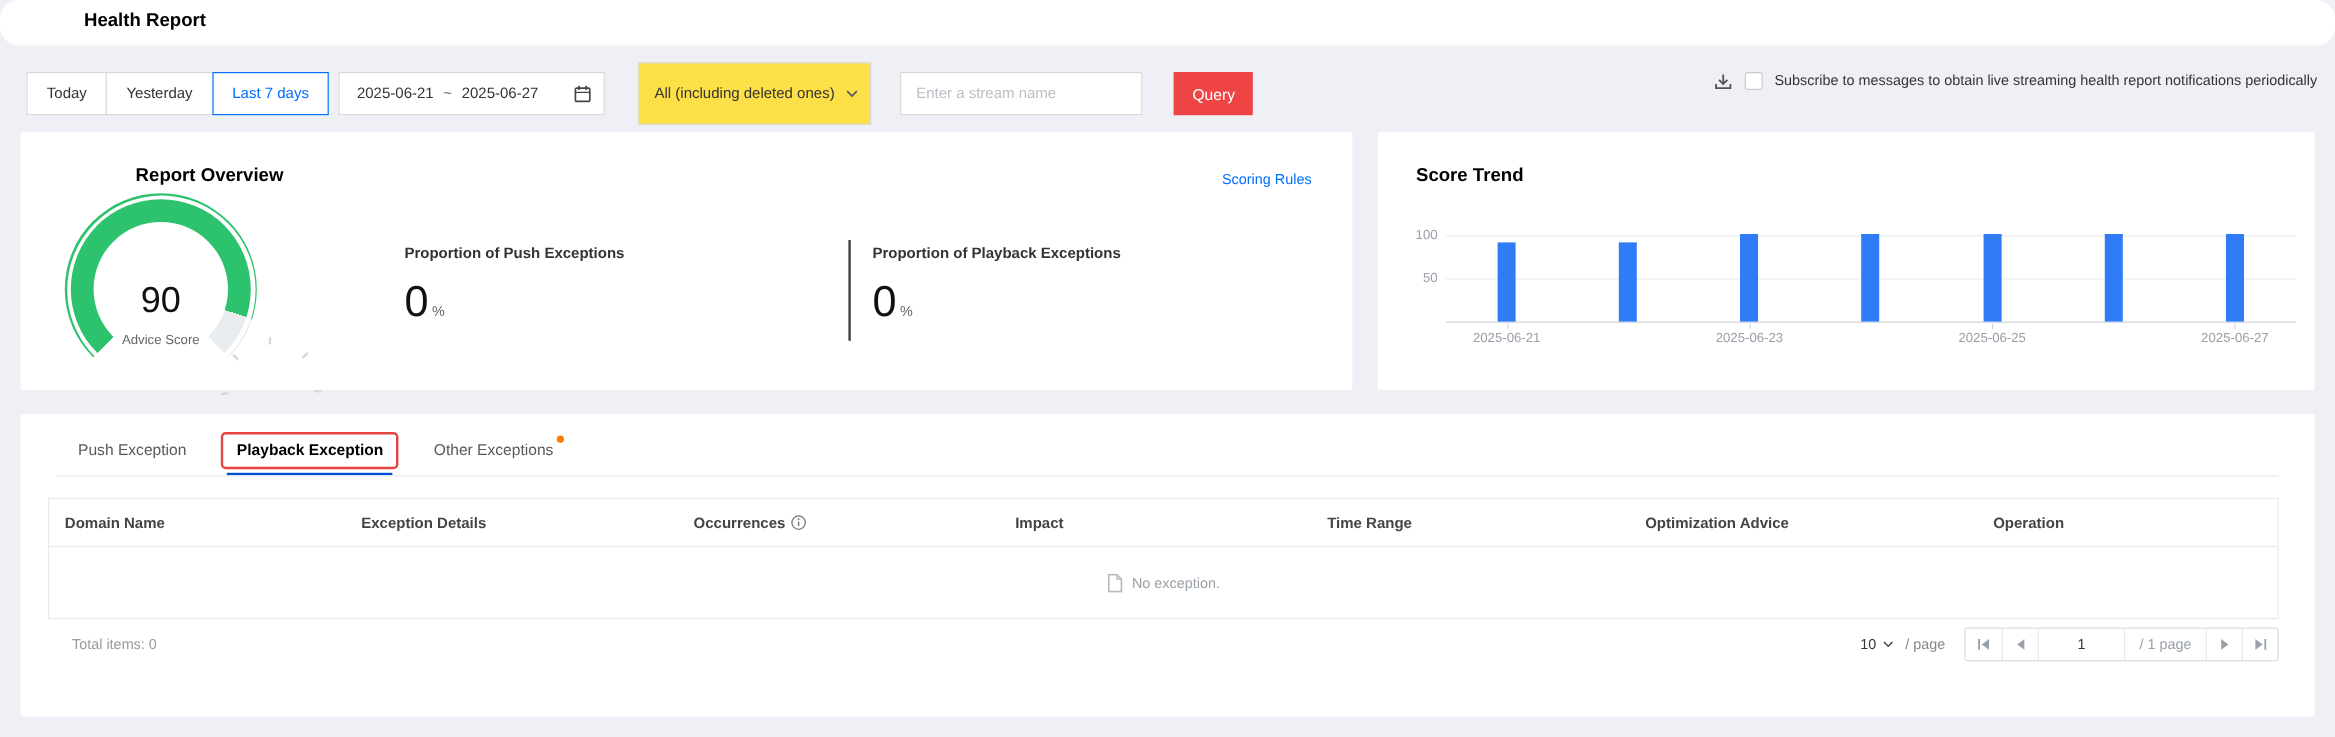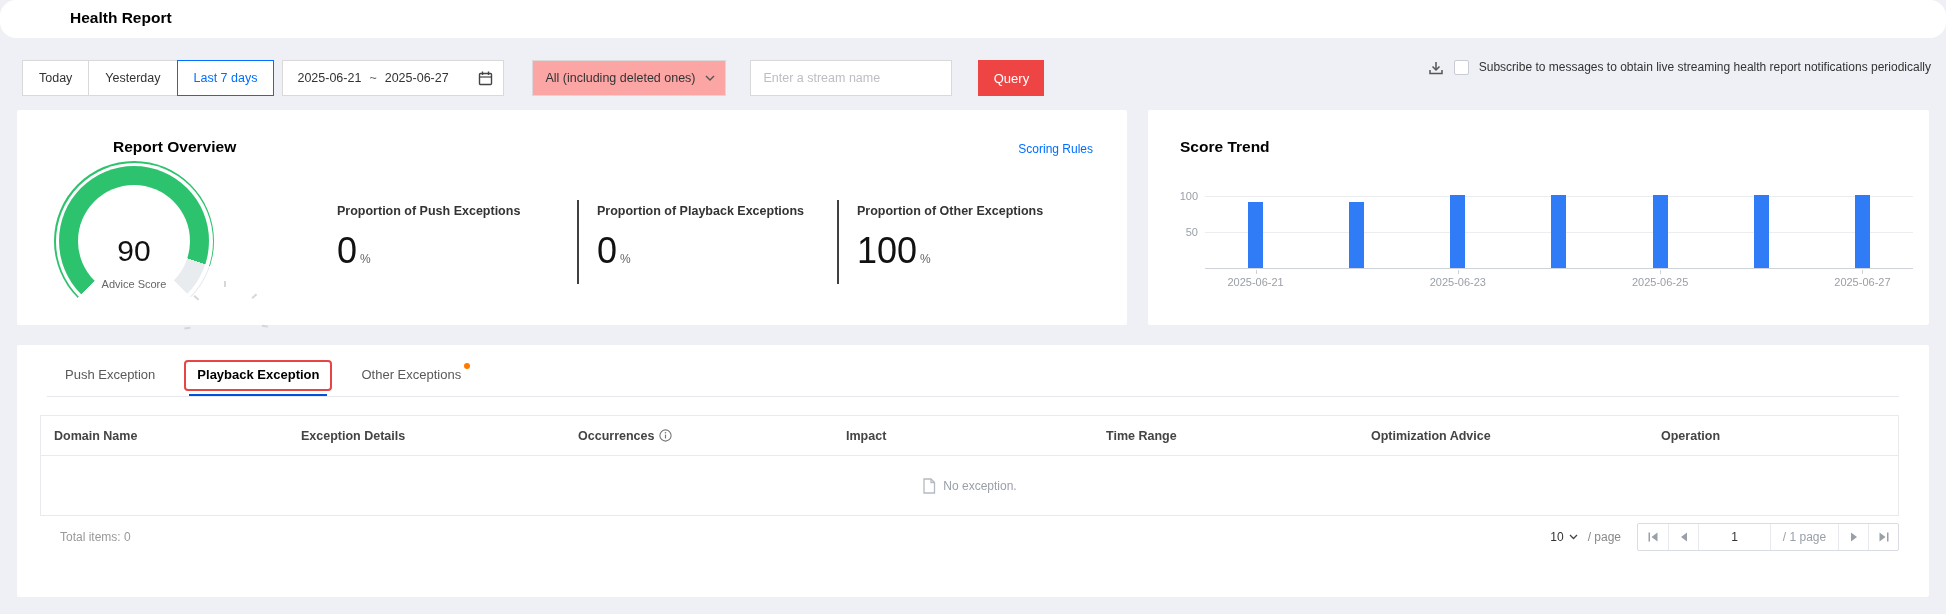--- a/index.html
+++ b/index.html
@@ -11,21 +11,21 @@
   .page-title { position:absolute; left:70px; top:9px; font-size:15.5px; font-weight:700; color:#000; }
 
   
   .toolbar { position:absolute; left:22px; top:60px; right:15px; height:36px; display:flex; align-items:center; }
   .range-btn { height:36px; padding:0 16px; background:#fff; border:1px solid #d9d9d9; display:flex; align-items:center; justify-content:center; color:#333; cursor:pointer; margin-left:-1px; }
   .range-btn:first-child { margin-left:0; }
   .range-btn.active { border-color:#006eff; color:#006eff; z-index:2; position:relative; }
   .date-field { height:36px; width:222px; background:#fff; border:1px solid #d9d9d9; margin-left:8px; display:flex; align-items:center; padding:0 10px 0 14px; gap:8px; }
   .date-field .sep { color:#666; }
   .date-field svg { margin-left:auto; }
-  .scope-select { height:36px; width:194px; background:#fca5a5; border:1px solid #d9d9d9; margin-left:28px; display:flex; align-items:center; padding:0 10px 0 12px; }
+  .scope-select { height:52px; width:194px; background:#fde047; border:1px solid #d9d9d9; margin-left:28px; display:flex; align-items:center; padding:0 10px 0 12px; }
   .scope-select svg { margin-left:auto; }
   .stream-input { height:36px; width:202px; background:#fff; border:1px solid #d9d9d9; margin-left:24px; padding:0 12px; font-family:"Liberation Sans",sans-serif; font-size:12.5px; color:#333; }
   .stream-input::placeholder { color:#bcbec4; }
   .query-btn { height:36px; width:66px; margin-left:26px; background:#ef4444; color:#fff; border:none; font-size:13px; font-family:"Liberation Sans",sans-serif; cursor:pointer; }
   .subscribe { position:absolute; right:0; top:0; height:36px; display:flex; gap:10px; }
   .checkbox { width:15px; height:15px; background:#fff; border:1px solid #c9ccd4; border-radius:2px; cursor:pointer; }
   .subscribe-label { font-size:12px; color:#333; }
 
   
   .card { position:absolute; background:#fff; border-radius:2px; }
@@ -162,24 +162,20 @@
 
   <div class="stats">
     <div class="stat">
       <div class="stat-label">Proportion of Push Exceptions</div>
       <div class="stat-value"><span>0</span><span class="stat-unit">%</span></div>
     </div>
     <div class="stat">
       <div class="stat-label">Proportion of Playback Exceptions</div>
       <div class="stat-value"><span>0</span><span class="stat-unit">%</span></div>
     </div>
-    <div class="stat">
-      <div class="stat-label">Proportion of Other Exceptions</div>
-      <div class="stat-value"><span>100</span><span class="stat-unit">%</span></div>
-    </div>
   </div>
 </div>
 
 <div class="card card-trend">
   <div class="card-title">Score Trend</div>
   <span class="ylab ylab-100">100</span>
   <span class="ylab ylab-50">50</span>
   <div class="plot">
     <div class="gridline gl-100"></div>
     <div class="gridline gl-50"></div>

